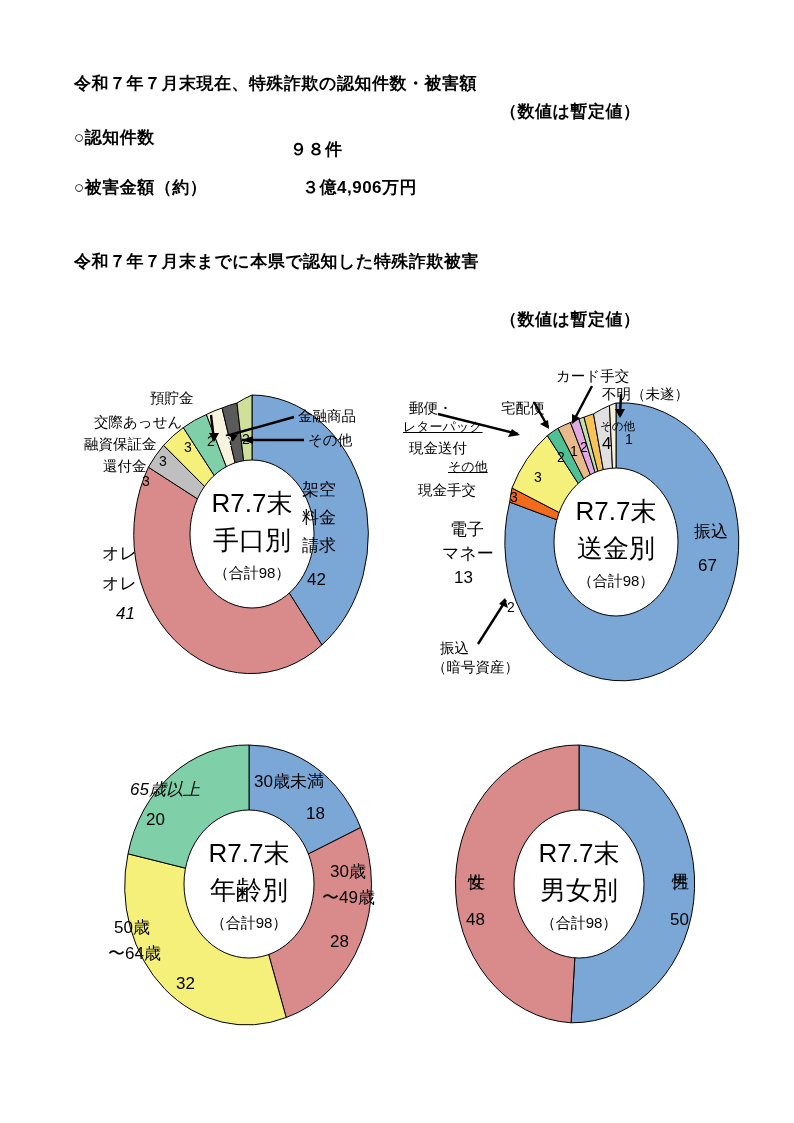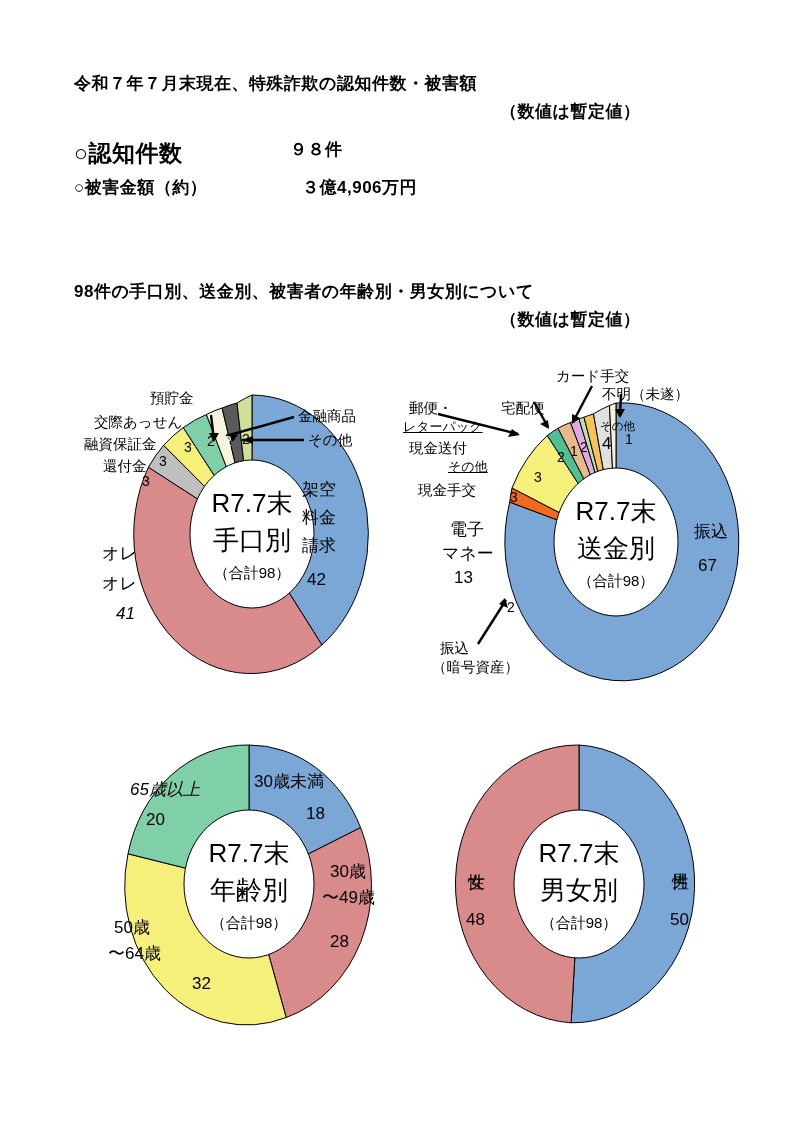--- a/index.html
+++ b/index.html
@@ -7,21 +7,21 @@
     width:794px;height:1123px;background:#ffffff;
     font-family:"Liberation Sans","DejaVu Sans",sans-serif;
     color:#000;position:relative;overflow:hidden;
   }
   .page{position:relative;width:794px;height:794px;margin-left:6px;}
 
   
   .hdr{position:absolute;font-weight:bold;letter-spacing:0.5px;white-space:pre;}
   #t-line1{left:68px;top:72px;font-size:17px;}
   #t-line2{left:494px;top:100px;font-size:17px;}
-  #t-line3{left:68px;top:138px;font-size:23px;}
+  #t-line3{left:68px;top:126px;font-size:17px;}
   #t-line3b{left:284px;top:138px;font-size:17px;}
   #t-line4{left:68px;top:176px;font-size:17px;}
   #t-line4b{left:296px;top:176px;font-size:17px;}
   #t-line5{left:68px;top:250px;font-size:17px;}
   #t-line6{left:68px;top:280px;font-size:17px;}
   #t-line7{left:494px;top:308px;font-size:17px;}
 
   
   .chart-block{position:absolute;}
   .donut-wrap{position:absolute;}
@@ -50,21 +50,21 @@
 <body>
 
 <div class="page">
 
   <div class="hdr" id="t-line1">令和７年７月末現在、特殊詐欺の認知件数・被害額</div>
   <div class="hdr" id="t-line2">（数値は暫定値）</div>
   <div class="hdr" id="t-line3">○認知件数</div>
   <div class="hdr" id="t-line3b">９８件</div>
   <div class="hdr" id="t-line4">○被害金額（約）</div>
   <div class="hdr" id="t-line4b">３億4,906万円</div>
-  <div class="hdr" id="t-line6">98件の手口別、送金別、被害者の年齢別・男女別について</div>
+  <div class="hdr" id="t-line5">令和７年７月末までに本県で認知した特殊詐欺被害</div>
   <div class="hdr" id="t-line7">（数値は暫定値）</div>
 
   <div class="chart-block" style="left:88px;top:392px;width:320px;height:300px;">
     <div class="donut-wrap" style="left:38px;top:0;width:240px;height:285px;">
       <svg width="240" height="285" viewBox="0 0 240 285">
         <g>
 
           <path fill="#7ba7d7" stroke="#000" stroke-width="1" d="M120 3 A117 139 0 0 1 189.9 252.9 L120 142 Z"></path>
 
           <path fill="#d98b8b" stroke="#000" stroke-width="1" d="M189.9 252.9 A117 139 0 0 1 16.4 75.2 L120 142 Z"></path>
@@ -226,21 +226,21 @@
 
     <div class="lbl big" style="left:148px;top:30px;">30歳未満</div>
     <div class="lbl num" style="left:200px;top:62px;">18</div>
 
     <div class="lbl big" style="left:224px;top:120px;">30歳</div>
     <div class="lbl big" style="left:216px;top:146px;">〜49歳</div>
     <div class="lbl num" style="left:224px;top:190px;">28</div>
 
     <div class="lbl big" style="left:8px;top:176px;">50歳</div>
     <div class="lbl big" style="left:2px;top:202px;">〜64歳</div>
-    <div class="lbl num" style="left:86px;top:232px;">32</div>
+    <div class="lbl num" style="left:70px;top:232px;">32</div>
 
     <div class="lbl big" style="left:24px;top:38px;font-style:italic;">65歳以上</div>
     <div class="lbl num" style="left:40px;top:68px;">20</div>
   </div>
 
   <div class="chart-block" style="left:430px;top:742px;width:300px;height:290px;">
     <div class="donut-wrap" style="left:18px;top:0;width:250px;height:285px;">
       <svg width="250" height="285" viewBox="0 0 250 285">
         <g>
 

